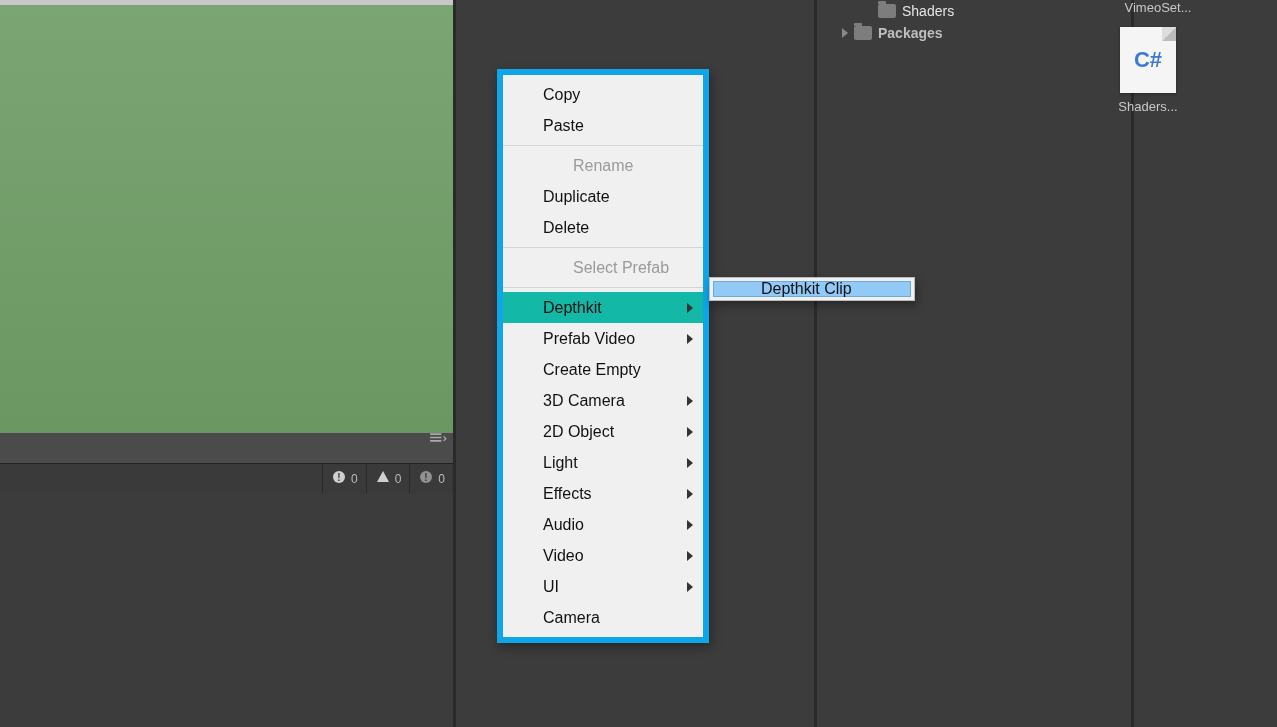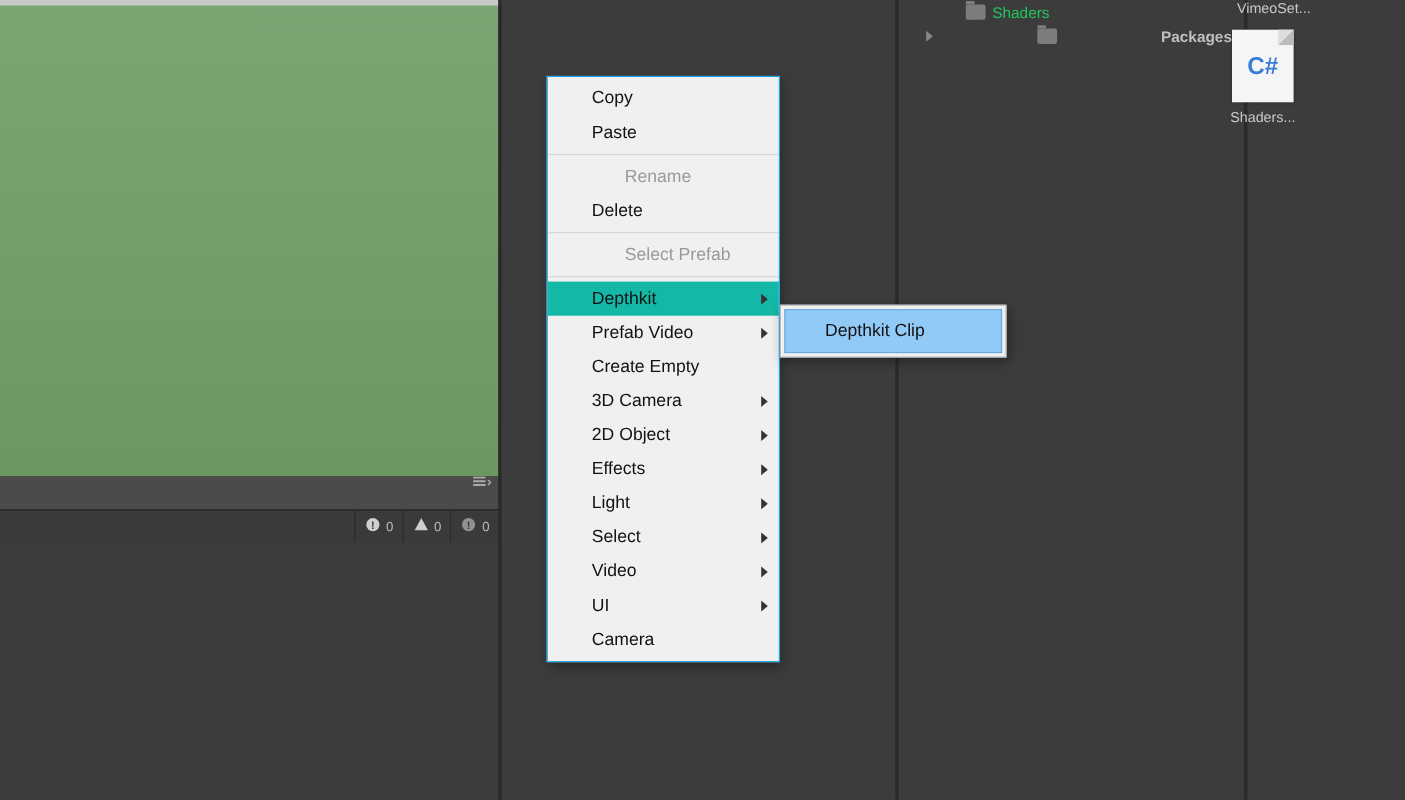--- a/index.html
+++ b/index.html
@@ -90,42 +90,42 @@
     color: #ccc;
     font-size: 14px;
   }
   .hierarchy-row {
     display: flex;
     align-items: center;
     height: 22px;
     gap: 6px;
   }
   .hierarchy-row.indent { padding-left: 48px; }
-  .hierarchy-row.top { padding-left: 12px; justify-content: space-between; }
+  .hierarchy-row.top { padding-left: 12px; }
   .arrow-icon {
     width: 0; height: 0;
     border-top: 5px solid transparent;
     border-bottom: 5px solid transparent;
     border-left: 6px solid #888;
   }
   .folder-icon {
     width: 18px; height: 14px;
     background: #7d7d7d;
     border-radius: 2px;
     position: relative;
   }
   .folder-icon::before {
     content: "";
     position: absolute;
     top: -3px; left: 0;
     width: 8px; height: 3px;
     background: #7d7d7d;
     border-radius: 1px 1px 0 0;
   }
-  .hierarchy-row .lbl { color: #22c55e; }
+  .hierarchy-row .lbl { color: #e5e5e5; }
   .hierarchy-row.bold .lbl { font-weight: 600; color: #bfbfbf; }
 
   
   .project-files {
     position: absolute;
     left: 1098px;
     top: 0;
     width: 120px;
   }
   .file-item {
@@ -168,21 +168,21 @@
     font-weight: 600;
   }
 
   
   .context-menu {
     position: absolute;
     left: 497px;
     top: 69px;
     width: 212px;
     background: #f0f0f0;
-    border: 1px solid #0ea5e9;
+    border: 6px solid #0ea5e9;
     box-shadow: 2px 4px 10px rgba(0,0,0,.35);
     padding: 4px 0;
     font-size: 16px;
     color: #111;
   }
   .menu-item {
     height: 31px;
     display: flex;
     align-items: center;
     padding: 0 14px 0 40px;
@@ -215,22 +215,22 @@
     top: 277px;
     width: 206px;
     background: #f0f0f0;
     border: 1px solid #bcbcbc;
     box-shadow: 2px 4px 10px rgba(0,0,0,.35);
     padding: 3px;
     font-size: 16px;
     color: #111;
   }
   .submenu .menu-item {
-    padding-left: 36px;
-    height: 40px;
+    padding-left: 47px;
+    height: 16px;
   }
   .submenu .menu-item.selected {
     background: #91c9f7;
     border: 1px solid #6aa8e0;
   }
 
   .truncated-top-label {
     color: #c8c8c8;
     font-size: 13px;
     max-width: 95px;
@@ -317,20 +317,23 @@
     <span>Copy</span>
   </div>
   <div class="menu-item">
     <span>Paste</span>
   </div>
   <div class="menu-sep"></div>
   <div class="menu-item disabled">
     <span>Rename</span>
   </div>
   <div class="menu-item">
+    <span>Duplicate</span>
+  </div>
+  <div class="menu-item">
     <span>Delete</span>
   </div>
   <div class="menu-sep"></div>
   <div class="menu-item disabled">
     <span>Select Prefab</span>
   </div>
   <div class="menu-sep"></div>
   <div class="menu-item selected">
     <span>Depthkit</span>
     <span class="menu-arrow"></span>
@@ -344,29 +347,29 @@
   </div>
   <div class="menu-item">
     <span>3D Camera</span>
     <span class="menu-arrow"></span>
   </div>
   <div class="menu-item">
     <span>2D Object</span>
     <span class="menu-arrow"></span>
   </div>
   <div class="menu-item">
+    <span>Light</span>
+    <span class="menu-arrow"></span>
+  </div>
+  <div class="menu-item">
     <span>Effects</span>
     <span class="menu-arrow"></span>
   </div>
   <div class="menu-item">
-    <span>Light</span>
-    <span class="menu-arrow"></span>
-  </div>
-  <div class="menu-item">
-    <span>Select</span>
+    <span>Audio</span>
     <span class="menu-arrow"></span>
   </div>
   <div class="menu-item">
     <span>Video</span>
     <span class="menu-arrow"></span>
   </div>
   <div class="menu-item">
     <span>UI</span>
     <span class="menu-arrow"></span>
   </div>

